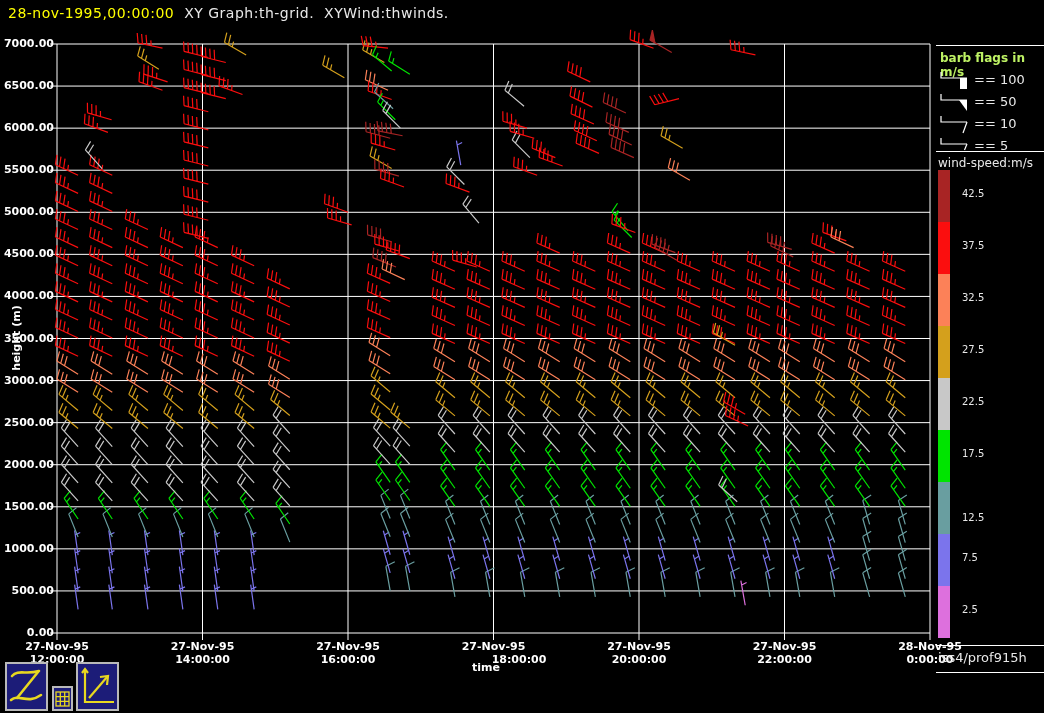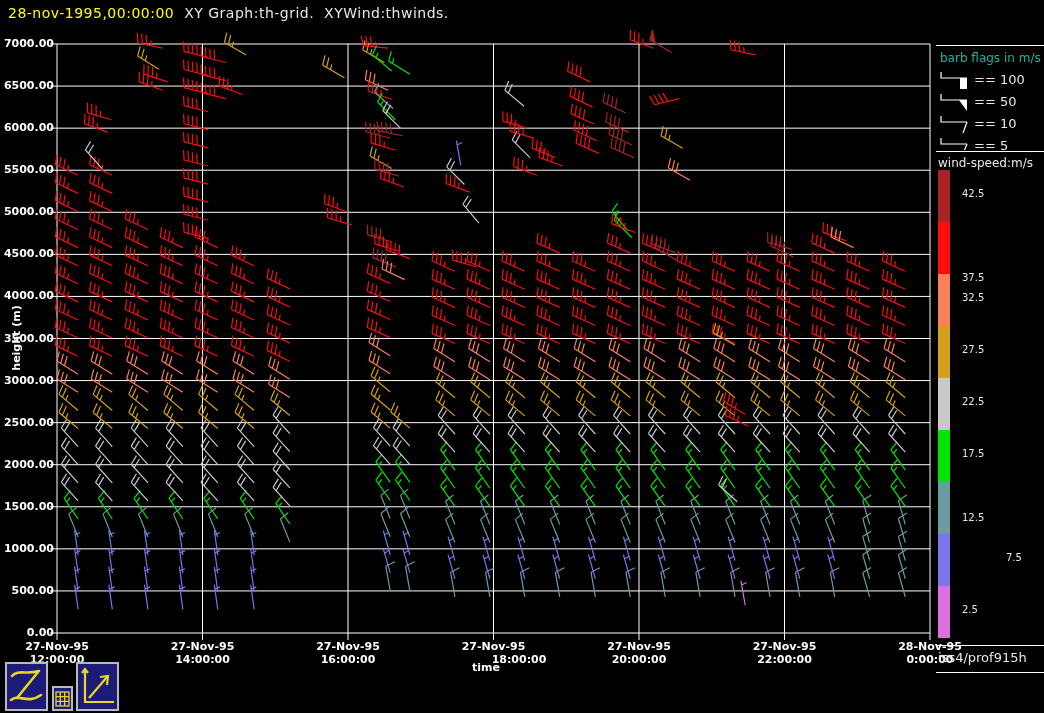--- a/index.html
+++ b/index.html
@@ -16,21 +16,21 @@
   .ytick { position:absolute; width:52px; text-align:right; color:#fff;
            font-size:11px; font-weight:bold; line-height:12px; }
   .xtick { position:absolute; width:90px; text-align:center; color:#fff;
            font-size:11px; font-weight:bold; line-height:12px; }
   .axis-label { position:absolute; color:#fff; font-size:11px; font-weight:bold; }
   #ylab { left:16px; top:338px; transform:translate(-50%,-50%) rotate(-90deg); white-space:nowrap; }
   #xlab { left:472px; top:661px; }
 
   #rightpanel { position:absolute; left:936px; top:0; width:108px; height:713px; }
   .hline { position:absolute; left:0; width:108px; height:1px; background:#fff; }
-  #barbleg-title { position:absolute; left:4px; top:51px; color:#14b8a6; font-size:12px; }
+  #barbleg-title { position:absolute; left:4px; top:51px; color:#bef264; font-size:12px;font-weight:bold; }
   .flagrow { position:absolute; left:2px; height:22px; color:#e8e8e8; font-size:13px; }
   .flagrow svg { vertical-align:middle; }
   .flagrow .flbl { margin-left:4px; vertical-align:middle; }
   #cbar-title { position:absolute; left:2px; top:156px; color:#e8e8e8; font-size:12px; }
   .cbar-seg { position:absolute; left:2px; width:12px; }
   .cbar-lbl { position:absolute; left:26px; color:#e8e8e8; font-size:10px; }
   #station { position:absolute; left:2px; top:650px; color:#e8e8e8; font-size:13px; }
 
   .toolbtn { position:absolute; background:#1c1c78; border:2px solid #b9b9b9; box-sizing:border-box; }
   #btn-z    { left:5px;  top:662px; width:43px; height:49px; }
@@ -1751,33 +1751,33 @@
             <path d="M3,4 L3,10 L29,10" stroke="#ffffff" fill="none" stroke-width="1.2"></path>
             <line x1="29" y1="10" x2="26.5" y2="16" stroke="#ffffff" stroke-width="1.2"></line>
           </svg><span class="flbl">== 5</span></div>
       </div>
     <div class="hline" style="top:151px"></div>
     <div id="cbar-title">wind-speed:m/s</div>
     <div id="cbar">
         <div class="cbar-seg" style="top: 170px; height: 52px; background: rgb(168, 36, 36);"></div>
         <div class="cbar-lbl" style="top: 188px;">42.5</div>
         <div class="cbar-seg" style="top: 222px; height: 52px; background: rgb(251, 14, 14);"></div>
-        <div class="cbar-lbl" style="top: 240px; margin-top: 32px;">37.5</div>
+        <div class="cbar-lbl" style="top: 240px;">37.5</div>
         <div class="cbar-seg" style="top: 274px; height: 52px; background: rgb(252, 129, 88);"></div>
         <div class="cbar-lbl" style="top: 292px;">32.5</div>
         <div class="cbar-seg" style="top: 326px; height: 52px; background: rgb(212, 160, 28);"></div>
         <div class="cbar-lbl" style="top: 344px;">27.5</div>
         <div class="cbar-seg" style="top: 378px; height: 52px; background: rgb(200, 200, 200);"></div>
         <div class="cbar-lbl" style="top: 396px;">22.5</div>
         <div class="cbar-seg" style="top: 430px; height: 52px; background: rgb(0, 228, 0);"></div>
         <div class="cbar-lbl" style="top: 448px;">17.5</div>
         <div class="cbar-seg" style="top: 482px; height: 52px; background: rgb(105, 158, 160);"></div>
         <div class="cbar-lbl" style="top: 500px; margin-top: 12px;">12.5</div>
         <div class="cbar-seg" style="top: 534px; height: 52px; background: rgb(123, 116, 236);"></div>
-        <div class="cbar-lbl" style="top: 552px; margin-left: 44px;">7.5</div>
+        <div class="cbar-lbl" style="top: 552px;">7.5</div>
         <div class="cbar-seg" style="top: 586px; height: 52px; background: rgb(221, 112, 221);"></div>
         <div class="cbar-lbl" style="top: 604px;">2.5</div>
       </div>
     <div class="hline" style="top:645px"></div>
     <div id="station">iss4/prof915h</div>
     <div class="hline" style="top:672px"></div>
   </div>
 
   <div class="toolbtn" id="btn-z">
     <svg width="39" height="45" viewBox="0 0 39 45">

